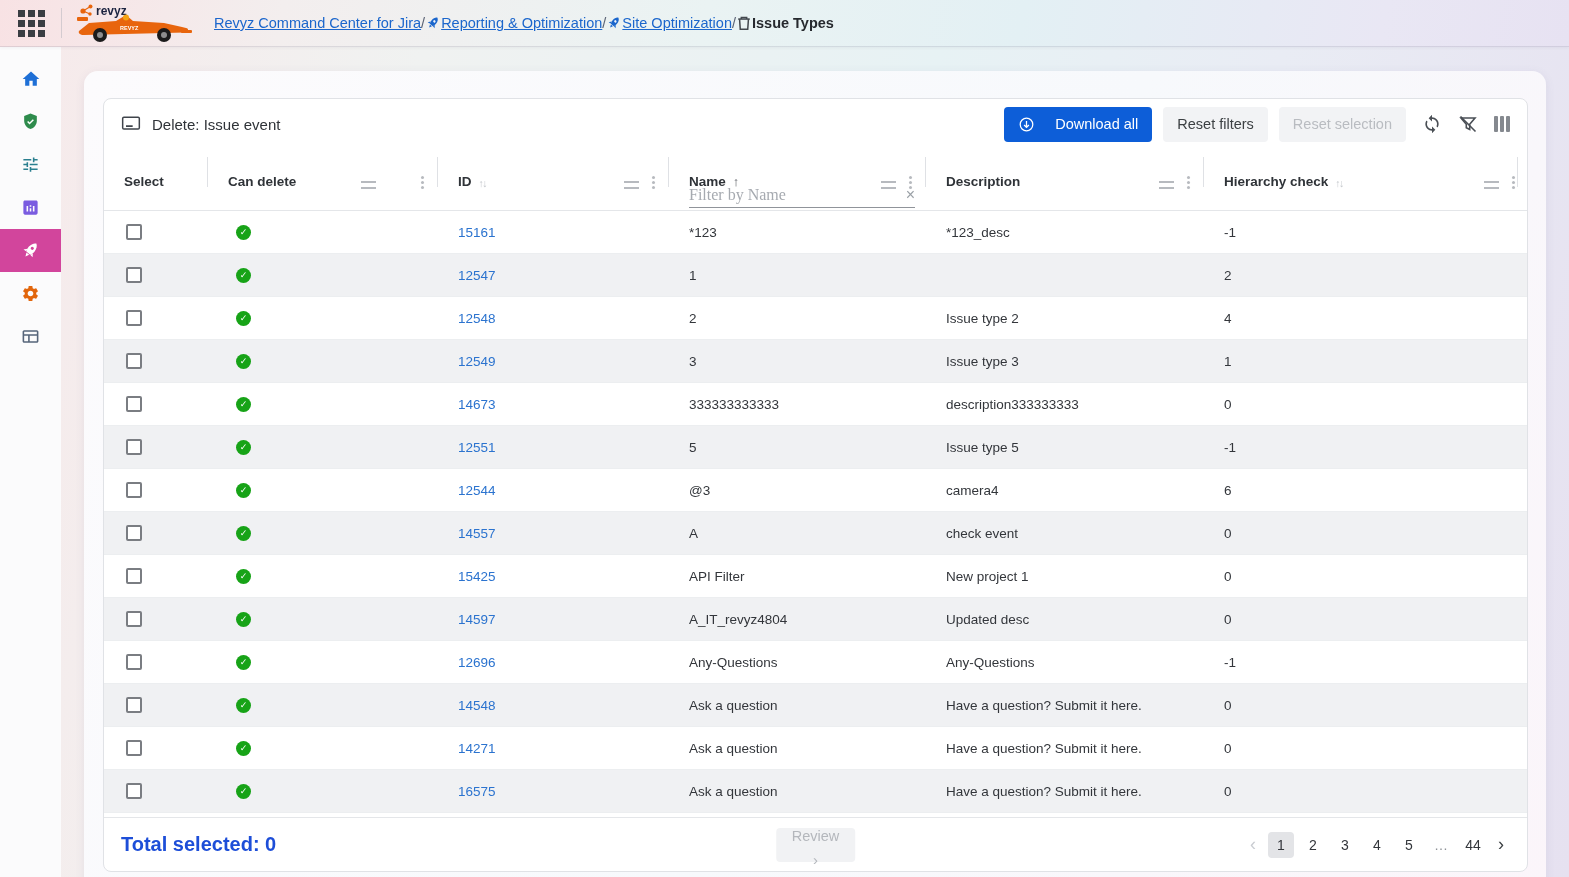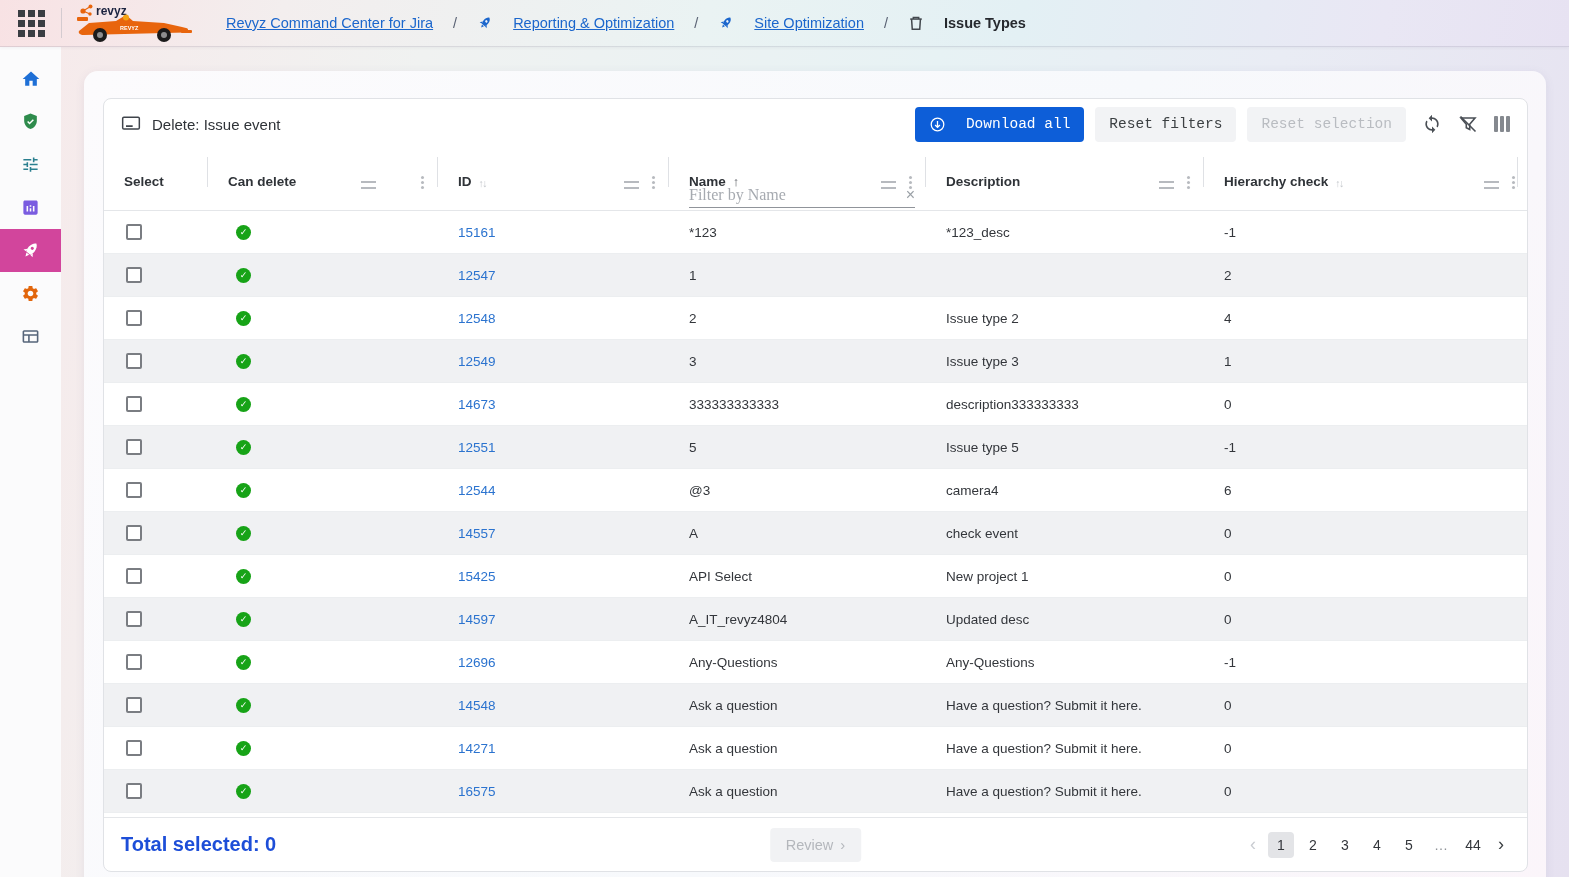--- a/index.html
+++ b/index.html
@@ -18,21 +18,21 @@
     display:flex; align-items:center; padding:0 18px;
     background: linear-gradient(100deg,#f8e2e4 0%,#f3eeee 18%,#eaf3f3 45%,#e3f0f4 65%,#e9e7f4 88%,#e7e2f2 100%);
     border-bottom:1px solid rgba(110,110,135,.18);
     box-shadow:0 1px 3px rgba(60,60,90,.06);
     z-index:5;
   }
   .apps-grid{ display:grid; grid-template-columns:repeat(3,7px); grid-gap:3px; cursor:pointer; }
   .apps-grid i{ width:7px; height:7px; background:#3a3e43; }
   .tb-divider{ width:1px; height:30px; background:#d4cbd0; margin:0 14px 0 16px; }
   .logo-svg{ display:block; }
-  .breadcrumb{ display:flex; align-items:center; gap:20px; margin-left:32px; font-size:14.5px; white-space:nowrap; }
+  .breadcrumb{ display:flex; align-items:center; gap:0; margin-left:20px; font-size:14.5px; white-space:nowrap; }
   .breadcrumb a{ color:#1b66cc; text-decoration:underline; cursor:pointer; }
   .bc-sep{ color:#596173; }
   .bc-current{ font-weight:700; color:#26292e; }
   .bc-icon{ display:block; }
 
   
   .sidebar{
     position:absolute; top:47px; left:0; bottom:0; width:61px;
     background:rgba(252,253,254,.88);
     display:flex; flex-direction:column; align-items:stretch; padding-top:10px;
@@ -51,21 +51,21 @@
     position:absolute; left:103px; top:98px; width:1425px; height:774px;
     background:#fff; border:1px solid #e0e2e6; border-radius:8px;
     display:flex; flex-direction:column; overflow:hidden; z-index:2;
   }
 
   
   .card-head{ height:50px; flex:none; display:flex; align-items:center; padding:0 17px; }
   .card-title-wrap{ display:flex; align-items:center; gap:11px; }
   .card-title{ font-size:15px; color:#2f3338; }
   .toolbar{ margin-left:auto; display:flex; align-items:center; gap:11px; }
-  .btn{ height:35px; display:flex; align-items:center; gap:20px; padding:0 14px; border-radius:4px; font-size:14.5px; cursor:pointer; border:none; font-family:Liberation Mono, monospace; }
+  .btn{ height:35px; display:flex; align-items:center; gap:20px; padding:0 14px; border-radius:4px; font-size:14.5px; cursor:pointer; border:none; font-family:Liberation Sans, sans-serif; }
   .btn-primary{ background:#0d5ed8; color:#fff; }
   .btn-light{ background:#f2f3f5; color:#3c4043; }
   .btn-light.disabled{ color:#b9bcc1; cursor:default; }
   .tool-icon{ display:flex; align-items:center; justify-content:center; cursor:pointer; margin-left:5px; }
   .cols-icon{ display:flex; gap:2px; }
   .cols-icon i{ width:4px; height:16px; background:#85898f; border-radius:1px; }
 
   
   .thead{ flex:none; height:62px; display:flex; border-bottom:1px solid #e4e6e9; position:relative; }
   .th{ position:relative; flex:none; display:flex; align-items:flex-end; height:40px; padding:4px 14px 0 20px; }
@@ -99,21 +99,21 @@
   .td-name{ width:257px; }
   .td-desc{ width:278px; }
   .td-hier{ width:325px; }
   .cbx{ width:16px; height:16px; border:2px solid #7a7d82; border-radius:2px; background:#fff; display:block; cursor:pointer; }
   .ok-badge{ width:15px; height:15px; border-radius:50%; background:#17a317; color:#fff; font-size:9px; display:flex; align-items:center; justify-content:center; }
   .id-link{ color:#2b73cf; text-decoration:none; cursor:pointer; }
 
   
   .tfoot{ flex:none; height:54px; border-top:1px solid #e4e6e9; display:flex; align-items:center; padding:0 17px; position:relative; }
   .total{ font-size:20px; font-weight:700; color:#1d4ed8;text-align:right; }
-  .review-btn{ position:absolute; left:50%; transform:translateX(-50%); height:34px; background:#f1f2f4; color:#b4b7bc; border:none; border-radius:4px; font-size:14.5px; font-family:inherit; display:flex; align-items:center; gap:7px; padding:0 16px; cursor:default; }
+  .review-btn{ position:absolute; left:50%; transform:translateX(-50%); height:34px; background:#f1f2f4; color:#b4b7bc; border:none; border-radius:4px; font-size:14.5px; font-family:inherit; display:flex; align-items:center; gap:7px; padding:0 16px; cursor:default;flex-direction:column; }
   .review-chev{ font-size:15px; }
   .pagination{ margin-left:auto; display:flex; align-items:center; gap:6px; font-size:14px; }
   .pages{ display:flex; align-items:center; gap:6px; }
   .page{ min-width:26px; height:26px; display:flex; align-items:center; justify-content:center; border-radius:4px; color:#33363b; cursor:pointer; padding:0 4px; }
   .page.active{ background:#e3e4e7; }
   .page.ellipsis{ color:#8d9196; cursor:default; }
   .pg-prev{ color:#c9ccd1; font-size:18px; padding:0 6px; cursor:default; }
   .pg-next{ color:#3c4043; font-size:18px; padding:0 6px; cursor:pointer; }
 </style>
 </head>
@@ -440,21 +440,21 @@
       <div class="trow">
       <div class="td td-select">
         <span class="cbx"></span>
       </div>
       <div class="td td-candelete">
         <span class="ok-badge">✓</span>
       </div>
       <div class="td td-id">
         <a class="id-link">15425</a>
       </div>
-      <div class="td td-name"><span>API Select</span></div>
+      <div class="td td-name"><span>API Filter</span></div>
       <div class="td td-desc"><span>New project 1</span></div>
       <div class="td td-hier"><span>0</span></div>
     </div>
       <div class="trow alt">
       <div class="td td-select">
         <span class="cbx"></span>
       </div>
       <div class="td td-candelete">
         <span class="ok-badge">✓</span>
       </div>

